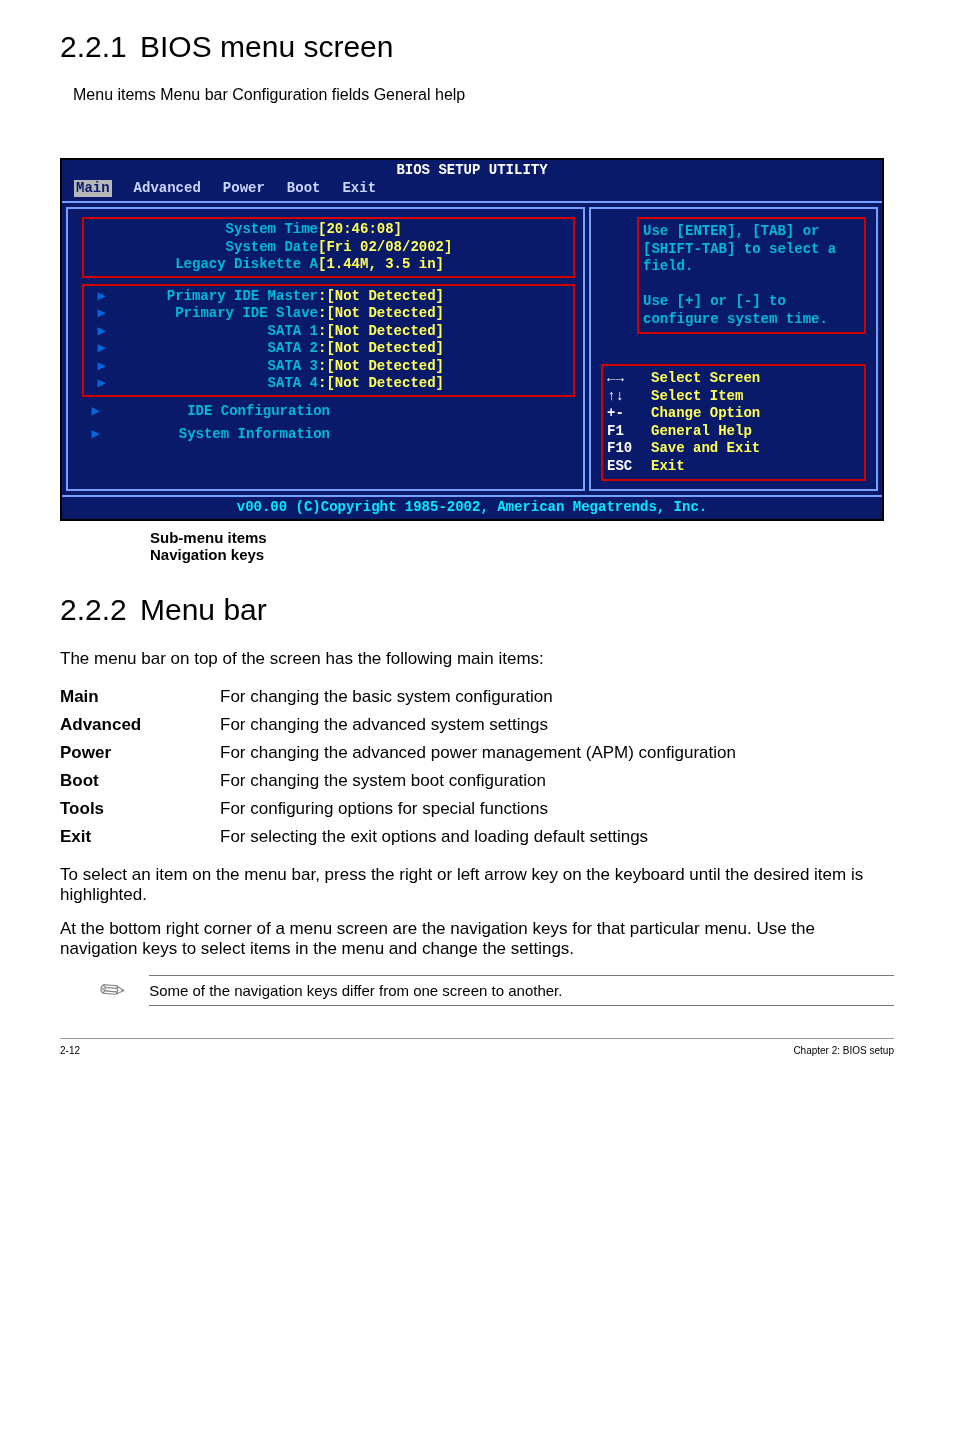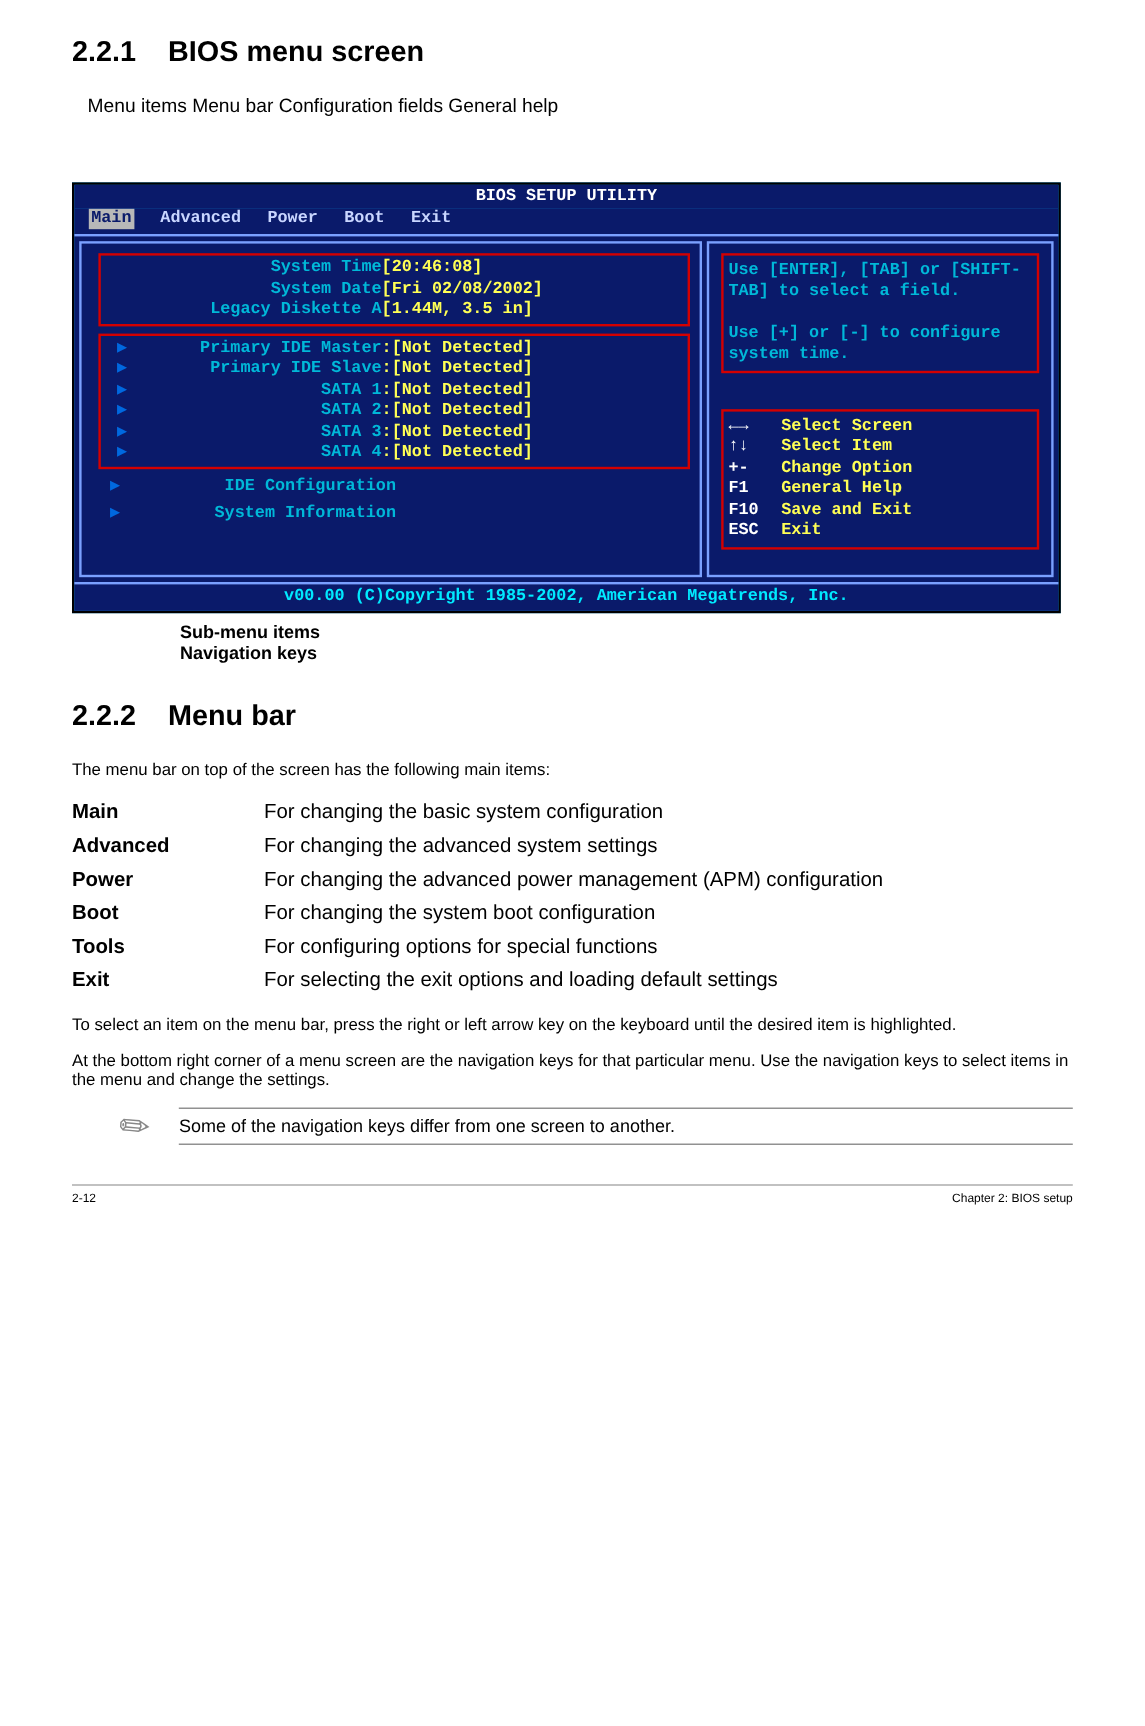--- a/index.html
+++ b/index.html
@@ -7,39 +7,39 @@
     padding: 0;
     background: #fff;
     font-family: Arial, Helvetica, sans-serif;
     color: #000;
     width: 954px;
   }
   .page {
     padding: 30px 60px 20px 60px;
   }
   h1.sec {
-    font-size: 24px;
-    font-weight: bold;
+    font-size: 30px;
+    font-weight: normal;
     margin: 0 0 22px 0;
   }
   h1.sec .num {
     display: inline-block;
     width: 80px;
   }
 
   
   .bios {
     width: 820px;
     margin: 30px 0 8px 0;
     border: 2px solid #000;
     font-family: "Courier New", monospace;
     font-size: 14px;
     line-height: 1.25;
     color: #b8b8b8;
-    background: #0ea5e9;
+    background: #fca5a5;
     position: relative;
   }
   .bios .titlebar {
     background: #0a1a6a;
     color: #fff;
     text-align: center;
     font-weight: bold;
     padding: 2px 0 0 0;
   }
   .bios .menubar {
@@ -98,20 +98,21 @@
     width: 18px;
     display: inline-block;
   }
 
   .bios .help-top {
     color: #00b8d8;
     font-weight: bold;
     border: 2px solid #d40000;
     padding: 4px;
     margin-bottom: 30px;
+    margin-left: 36px;
   }
   .bios .navkeys {
     border: 2px solid #d40000;
     padding: 4px;
   }
   .bios .navkeys .nrow { display: flex; }
   .bios .navkeys .nk { width: 44px; color: #ffffff; font-weight: bold;}
   .bios .navkeys .nd { color: #ffff55; font-weight: bold;}
 
   .bios .copyright {
@@ -131,21 +132,21 @@
     font-weight: bold;
     width: 820px;
     margin: 4px 0 30px 0;
     padding: 0 40px 0 90px;
     box-sizing: border-box;
     flex-direction: column;
   }
 
   
   .body-text {
-    font-size: 14px;
+    font-size: 17px;
     margin: 8px 0 14px 0;
   }
   table.menu-desc {
     border-collapse: collapse;
     font-size: 17px;
     margin-bottom: 14px;
   }
   table.menu-desc td {
     vertical-align: top;
     padding: 4px 0;

